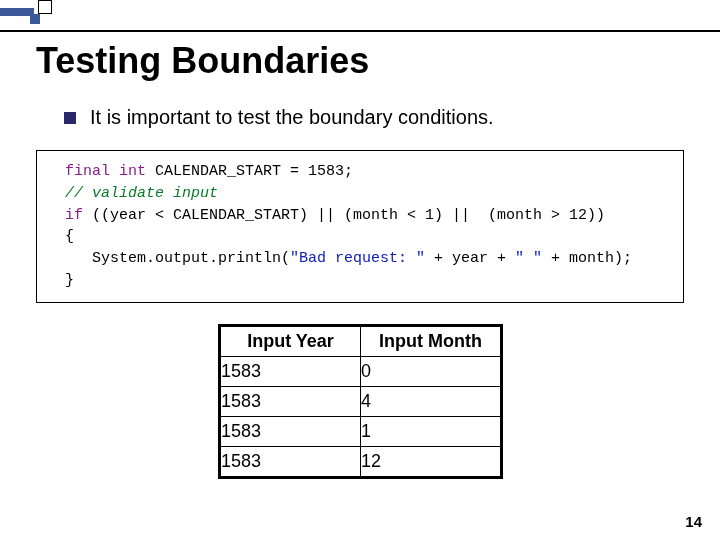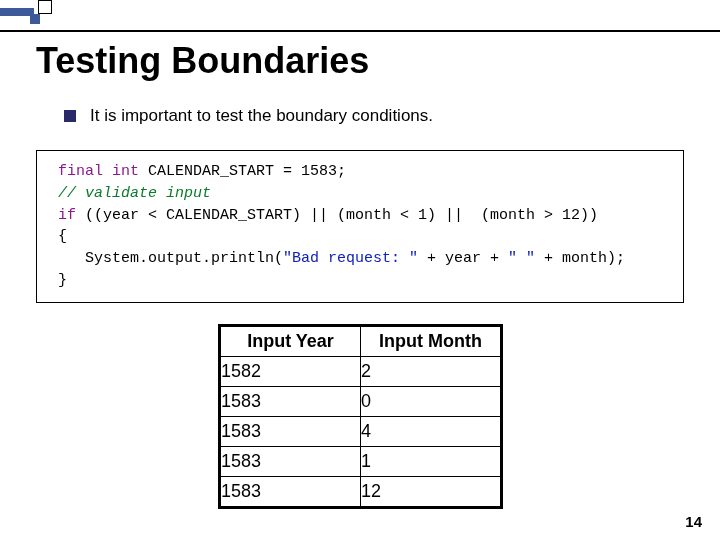--- a/index.html
+++ b/index.html
@@ -6,22 +6,22 @@
   html, body { width: 720px; height: 540px; background: #fff; font-family: Arial, Helvetica, sans-serif; color: #000; overflow: hidden; }
   .slide { position: relative; width: 720px; height: 540px; }
   .corner-deco { position: absolute; top: 0; left: 0; width: 120px; height: 36px; }
   .deco-bar { position: absolute; top: 8px; left: 0; width: 34px; height: 8px; background: #3c5a9a; }
   .deco-sq1 { position: absolute; top: 0; left: 38px; width: 14px; height: 14px; border: 1px solid #000; background: #fff; }
   .deco-sq2 { position: absolute; top: 14px; left: 30px; width: 10px; height: 10px; background: #3c5a9a; }
   .title-line { position: absolute; top: 30px; left: 0; width: 720px; height: 2px; background: #000; }
   .title { position: absolute; top: 40px; left: 36px; font-size: 36px; font-weight: bold; }
   .bullet-row { position: absolute; top: 106px; left: 64px; right: 40px; display: flex; align-items: center; gap: 14px; }
   .bullet { width: 12px; height: 12px; background: #2a2a6a; display: inline-block; flex: 0 0 auto; }
-  .bullet-text { font-size: 17px; }
-  .codebox { position: absolute; top: 150px; left: 36px; width: 648px; border: 1px solid #000; padding: 10px 21px; font-family: "Courier New", Courier, monospace; font-size: 15px; line-height: 1.45; white-space: pre; }
+  .bullet-text { font-size: 20px; }
+  .codebox { position: absolute; top: 150px; left: 36px; width: 648px; border: 1px solid #000; padding: 10px 28px; font-family: "Courier New", Courier, monospace; font-size: 15px; line-height: 1.45; white-space: pre; }
   .c-kw { color: #8a1a8a; }
   .c-com { color: #0a7c2a; font-style: italic; }
   .c-str { color: #1020c0; }
   .table-wrap { position: absolute; top: 324px; left: 218px; border: 2px solid #000; }
   table { border-collapse: collapse; }
   th, td { border: 1px solid #000; padding: 4px 0; font-size: 18px; }
   th { font-weight: bold; width: 140px; }
   td { width: 140px; }
   .footer { position: absolute; bottom: 10px; left: 0; width: 720px; text-align: center; font-size: 12px; }
   .pagenum { position: absolute; bottom: 10px; right: 18px; font-size: 15px; font-weight: bold; }
@@ -54,24 +54,20 @@
   <div class="table-wrap">
     <table>
       <thead>
         <tr>
           <th>Input Year</th>
           <th>Input Month</th>
         </tr>
       </thead>
       <tbody>
         <tr>
-          <td>1582</td>
-          <td>2</td>
-        </tr>
-        <tr>
           <td>1583</td>
           <td>0</td>
         </tr>
         <tr>
           <td>1583</td>
           <td>4</td>
         </tr>
         <tr>
           <td>1583</td>
           <td>1</td>

